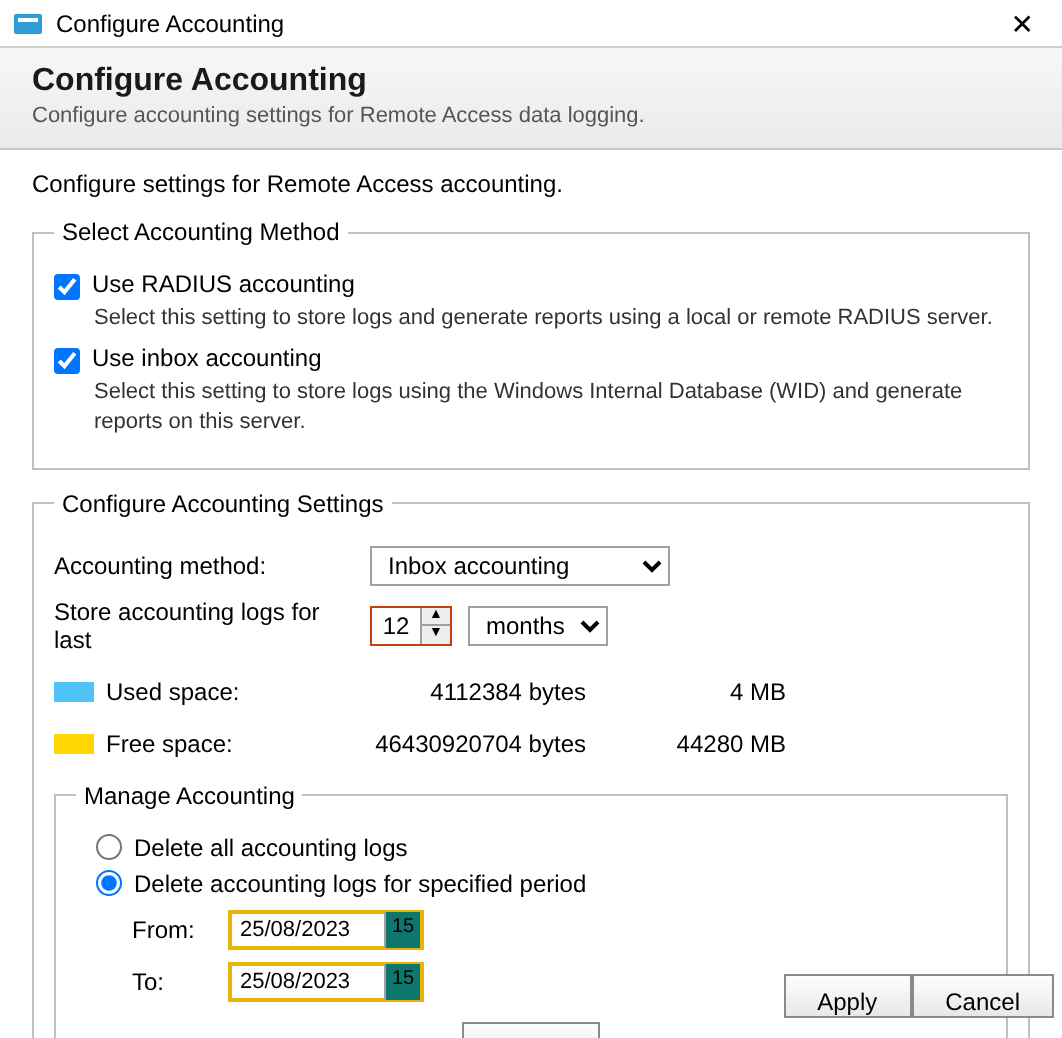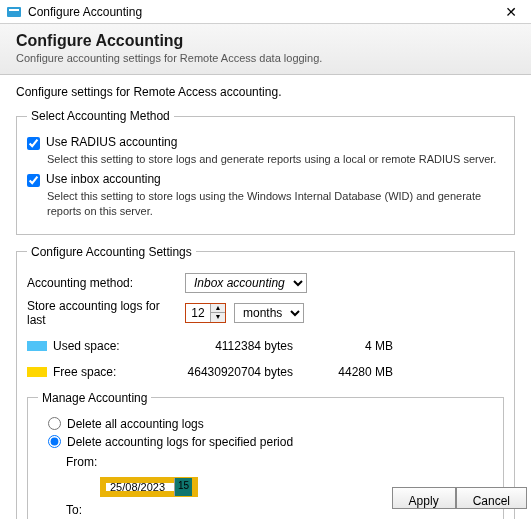--- a/index.html
+++ b/index.html
@@ -61,23 +61,23 @@
 .sw-used { background: #4fc3f7; }
 .sw-free { background: #ffd600; }
 .space-label { width: 80px; }
 .space-bytes { width: 160px; text-align: right; }
 .space-h { width: 100px; text-align: right; }
 .lower { display: flex; gap: 10px; margin-top: 6px; }
 .pie-wrap { width: 150px; height: 150px; position: relative; flex-shrink: 0; }
 fieldset.manage { flex: 1; }
 .radio-row { display: flex; align-items: center; margin: 4px 0 4px 10px; }
 .radio-row input { margin-right: 6px; }
-.date-row { display: flex; align-items: flex-start; margin: 6px 0 6px 28px; gap: 8px; flex-direction: column; }
+.date-row { display: flex; align-items: center; margin: 6px 0 6px 28px; gap: 8px; }
 .date-row .dl { width: 40px; }
-.date-input { display: inline-flex; align-items: center; border: 6px solid #eab308; height: 20px; width: 98px; margin-left: 34px; }
+.date-input { display: inline-flex; align-items: center; border: 2px solid #eab308; height: 20px; width: 98px; }
 .date-input span.val { flex: 1; padding: 0 4px; font-size: 11px; }
 .date-input .cal { width: 18px; height: 18px; border-left: 1px solid #a0a0a0; background: #0f766e; font-size: 10px; text-align: center; line-height: 16px; }
 .btn {
   border: 1px solid #8a8a8a;
   background: linear-gradient(#fdfdfd, #e8e8e8);
   padding: 6px 16px;
   font-family: inherit;
   font-size: 12px;
   cursor: pointer;
   height: 22px;
@@ -122,21 +122,21 @@
       <label>Use inbox accounting</label>
     </div>
     <div class="chk-desc">Select this setting to store logs using the Windows Internal Database (WID) and generate reports on this server.</div>
   </fieldset>
 
   <fieldset>
     <legend>Configure Accounting Settings</legend>
 
     <div class="row">
       <label class="lbl">Accounting method:</label>
-      <select style="width:122px;font-style:italic;">
+      <select style="width:150px;">
         <option>Inbox accounting</option>
       </select>
     </div>
 
     <div class="row">
       <label class="lbl">Store accounting logs for last</label>
       <span class="spinner">
         <input type="text" value="12" style="">
         <span class="btns">
           <span>▲</span>

